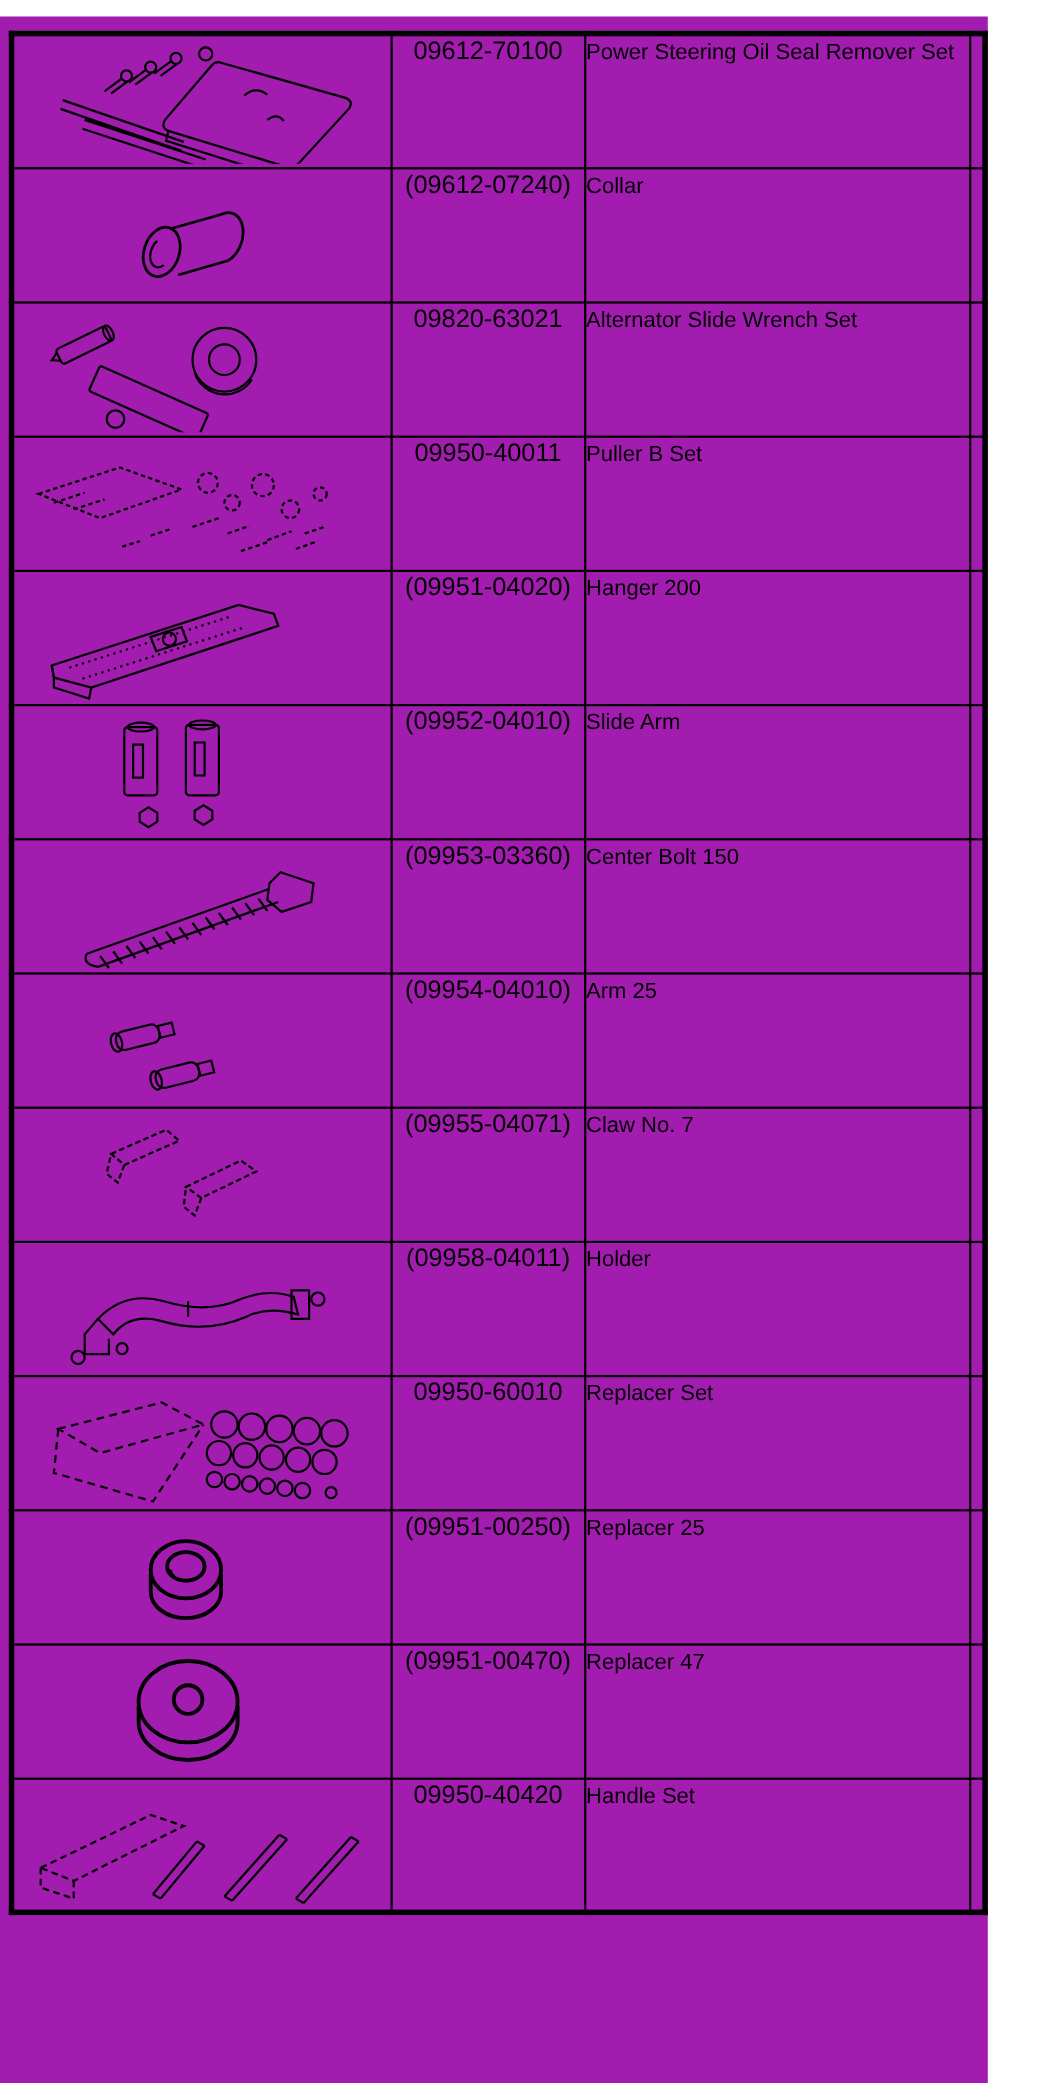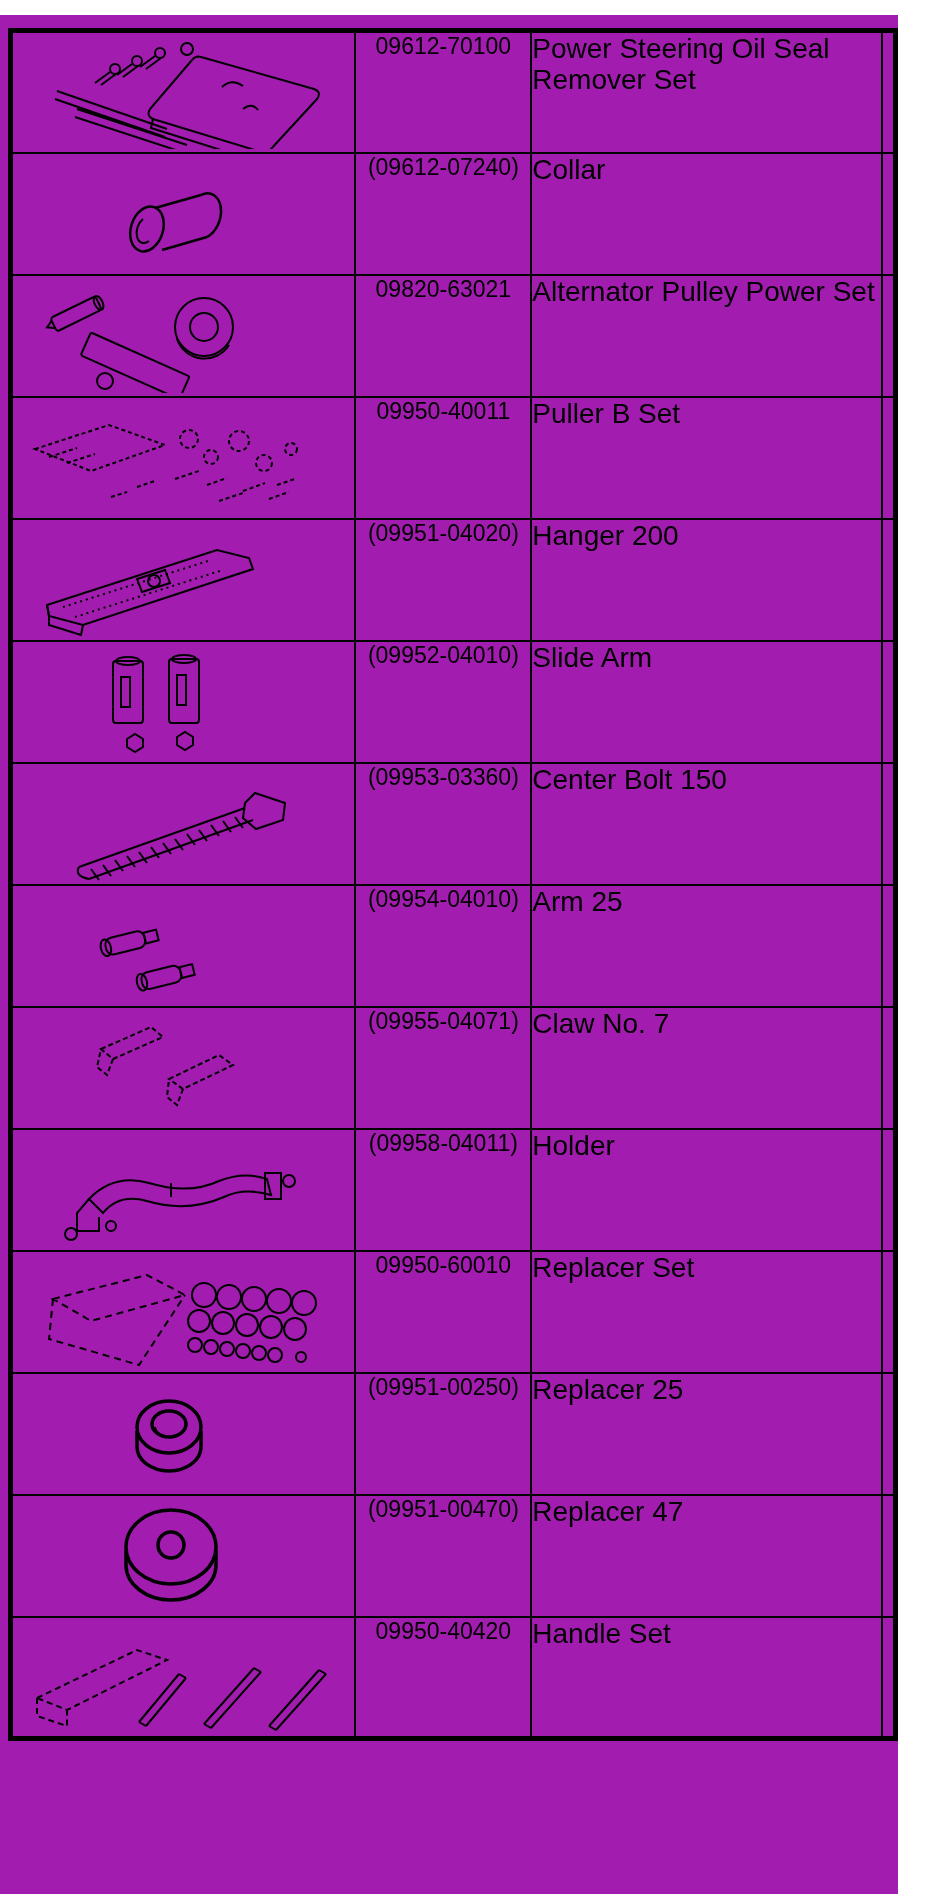--- a/index.html
+++ b/index.html
@@ -34,21 +34,21 @@
     vertical-align:top;
     padding-top:13px;
     font-size:23px;
     letter-spacing:0px;
     white-space:nowrap;
   }
   td.desc {
     width:380px;
     vertical-align:top;
     padding:13px 6px 0 9px;
-    font-size:28px;
+    font-size:20px;
     line-height:31px;
   }
   td.margin-col { width:11px; }
   svg.drawing { display:block; margin:0 auto; }
   svg.drawing * { vector-effect:non-scaling-stroke; }
 </style>
 </head>
 <body>
 
 <div class="page">
@@ -107,21 +107,21 @@
               <circle cx="185" cy="48" r="14"></circle>
               <path d="M158 60 a29 29 0 0 0 52 6"></path>
               <g transform="rotate(24 120 88)">
                 <rect x="62" y="76" width="108" height="25" rx="2"></rect>
               </g>
               <circle cx="86" cy="102" r="8"></circle>
             </g>
           </svg>
         </td>
         <td class="pn"><span>09820-63021</span></td>
-        <td class="desc"><span>Alternator Pulley Power Set</span></td>
+        <td class="desc"><span>Alternator Slide Wrench Set</span></td>
         <td class="margin-col"></td>
       </tr>
 
       <tr class="part-row">
         <td class="illus">
           <svg class="drawing" width="330" height="114" viewBox="0 0 330 114">
             <g fill="none" stroke="#000" stroke-width="2" stroke-dasharray="4 3">
               <path d="M16 48 L90 24 L146 44 L72 70 Z"></path>
               <path d="M30 56 L58 47 M48 62 L76 53"></path>
               <circle cx="170" cy="38" r="9"></circle>

